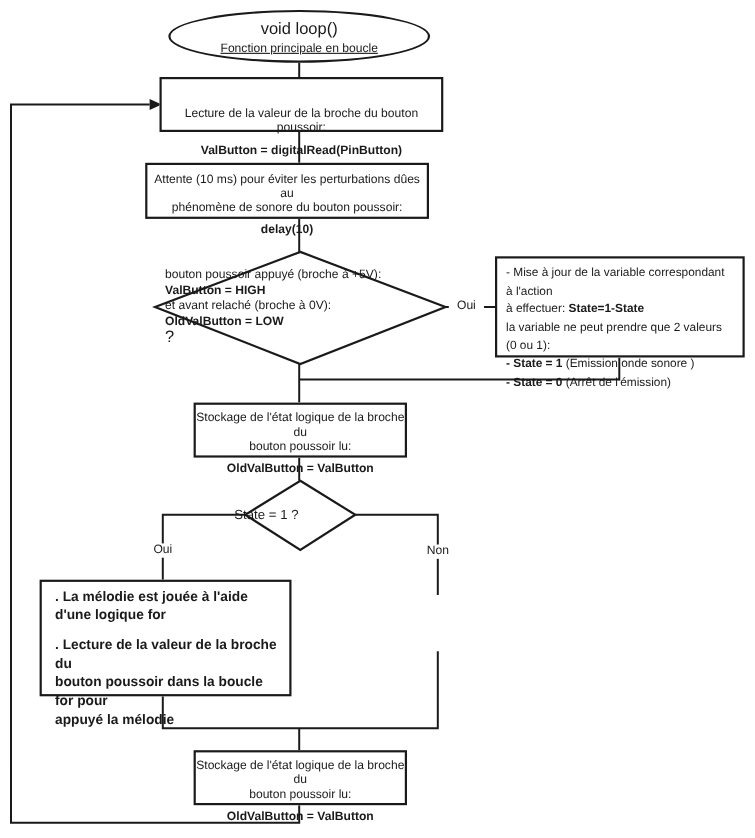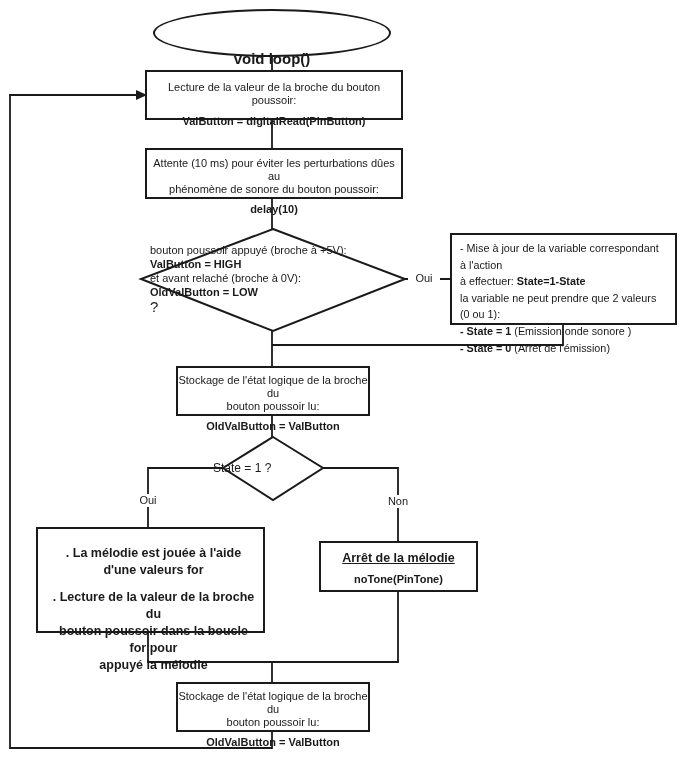--- a/index.html
+++ b/index.html
@@ -32,43 +32,43 @@
     border: 2px solid var(--line-color);
     text-align: center;
     font-size: 11px;
     line-height: 13px;
   }
   .ellipse {
     left: 153px; top: 9px; width: 238px; height: 48px;
     border-radius: 50%;
     padding-top: 7px;
   }
-  .ellipse .title { font-weight: bold; font-size: 15px; line-height: 18px; margin-top: 32px; }
+  .ellipse .title { font-weight: normal; font-size: 15px; line-height: 18px; }
   .ellipse .subtitle { font-size: 11px; text-decoration: underline; margin-top: 2px; }
 
-  .proc-read   { left: 145px; top: 70px;  width: 258px; height: 50px; padding-top: 9px; }
-  .proc-delay  { left: 145px; top: 148px; width: 258px; height: 51px; padding-top: 7px; }
+  .proc-read   { left: 145px; top: 70px;  width: 258px; height: 50px; padding-top: 25px; }
+  .proc-delay  { left: 132px; top: 148px; width: 258px; height: 51px; padding-top: 7px; }
   .proc-store1 { left: 176px; top: 366px; width: 194px; height: 50px; padding-top: 6px; }
   .proc-store2 { left: 176px; top: 682px; width: 194px; height: 50px; padding-top: 6px; }
   .code { font-weight: bold; margin-top: 7px; }
   .proc-read .code { margin-top: 8px; }
 
   .note-state {
     left: 450px; top: 233px; width: 227px; height: 92px;
     text-align: left;
     padding: 5px 8px;
     font-size: 10.8px;
     line-height: 16.6px;
   }
   .note-state b { font-weight: bold; }
 
   .melody-play {
     left: 36px; top: 527px; width: 229px; height: 106px;
-    text-align: center;
-    padding: 16px 6px 0 12px;
+    text-align: left;
+    padding: 5px 6px 0 12px;
     font-weight: bold;
     font-size: 12.5px;
     line-height: 17px;
   }
   .melody-play .para2 { margin-top: 10px; }
 
   .melody-stop {
     left: 319px; top: 541px; width: 159px; height: 51px;
     padding-top: 9px;
   }
@@ -161,30 +161,26 @@
     <div class="code">OldValButton = ValButton</div>
   </div>
 
   <div class="dtext dtext-state">State = 1 ?</div>
 
   <div class="edge-label label-oui2">Oui</div>
   <div class="edge-label label-non">Non</div>
 
   <div class="node melody-play">
     <div>. La mélodie est jouée à l'aide</div>
-    <div>d'une valeurs for</div>
+    <div>d'une logique for</div>
     <div class="para2">. Lecture de la valeur de la broche du</div>
     <div>bouton poussoir dans la boucle for pour</div>
     <div>appuyé la mélodie</div>
   </div>
 
-  <div class="node melody-stop">
-    <div class="stop-title">Arrêt de la mélodie</div>
-    <div class="code">noTone(PinTone)</div>
-  </div>
 
   <div class="node proc-store2">
     <div>Stockage de l'état logique de la broche du</div>
     <div>bouton poussoir lu:</div>
     <div class="code">OldValButton = ValButton</div>
   </div>
 
 </div>
 
 </body></html>

